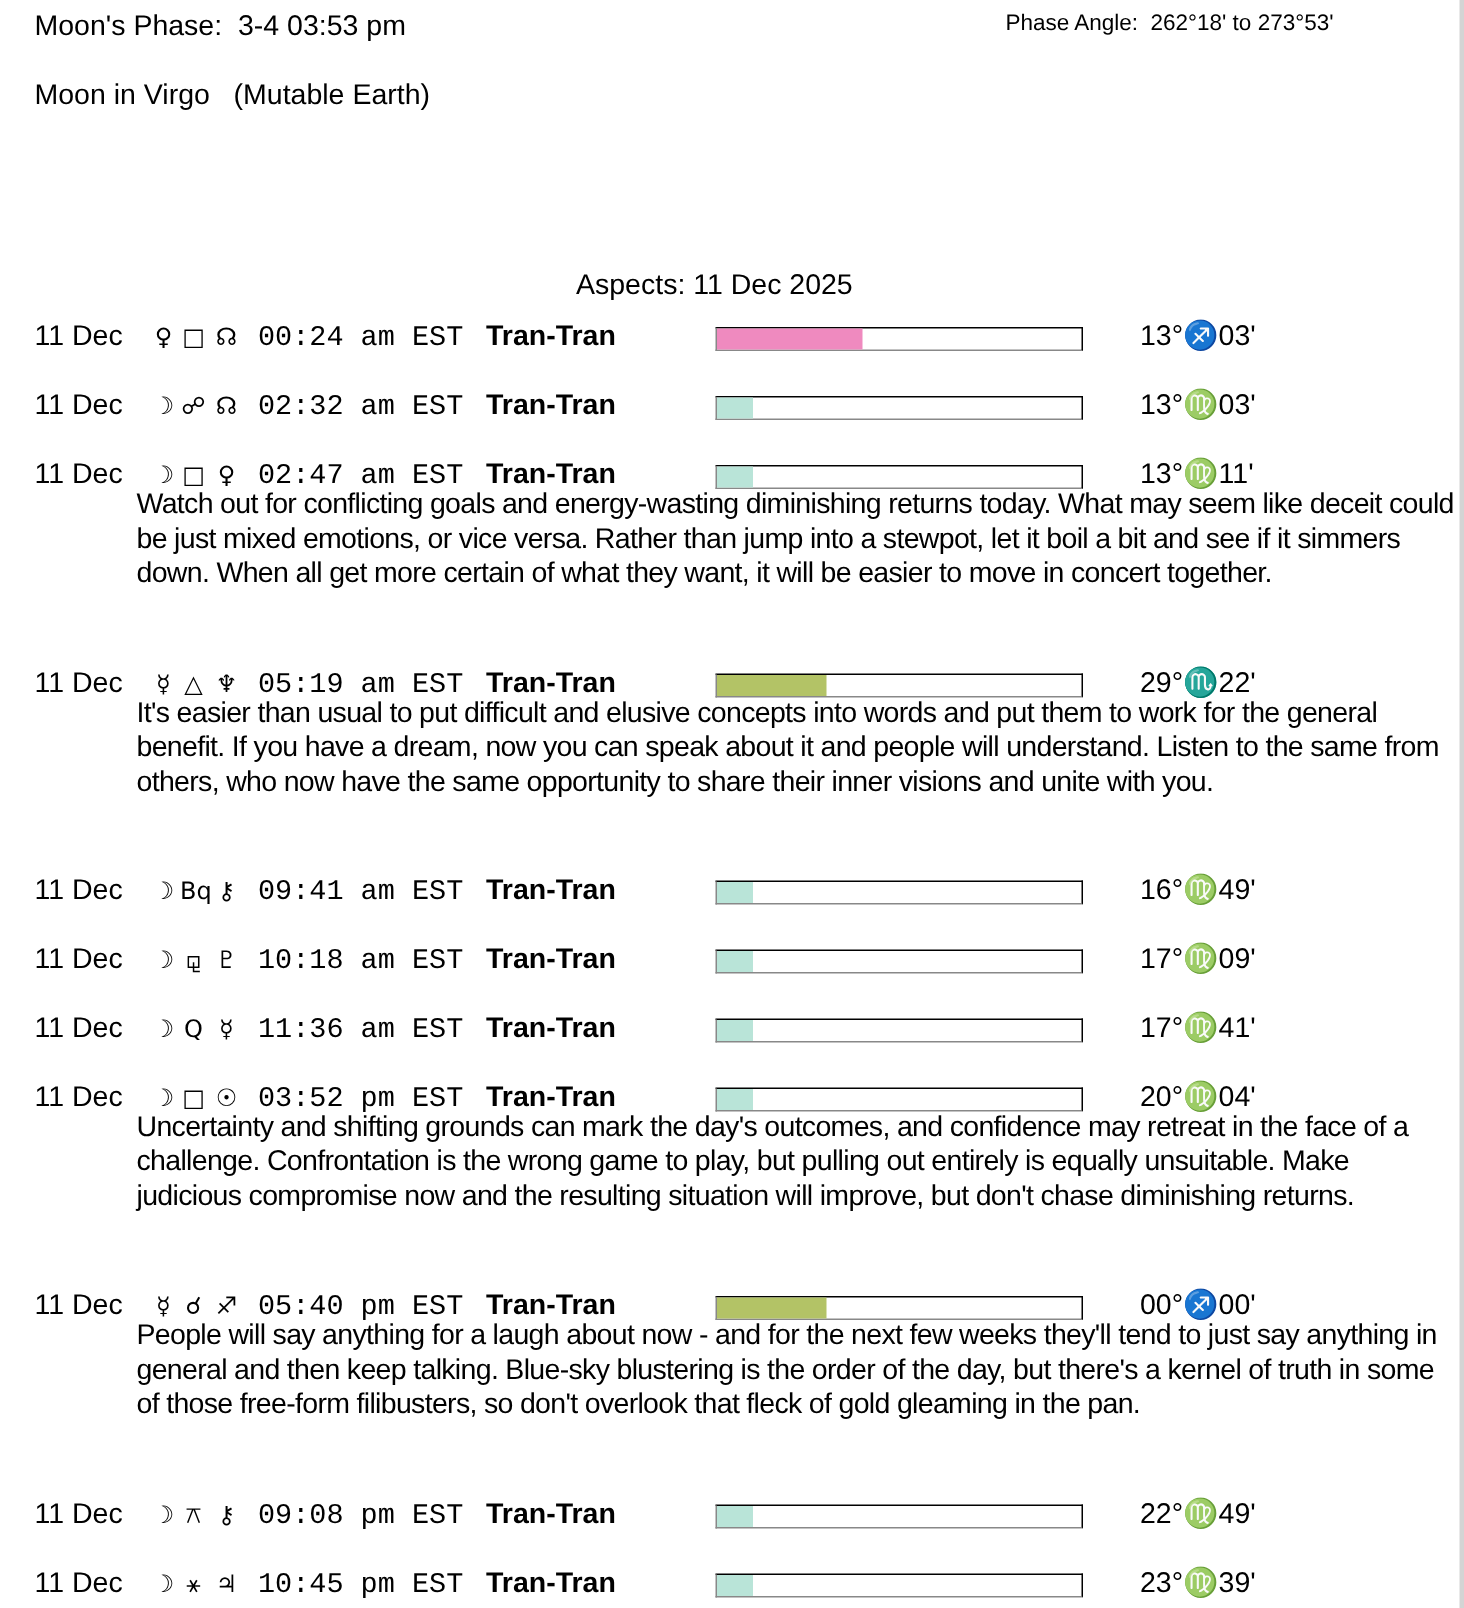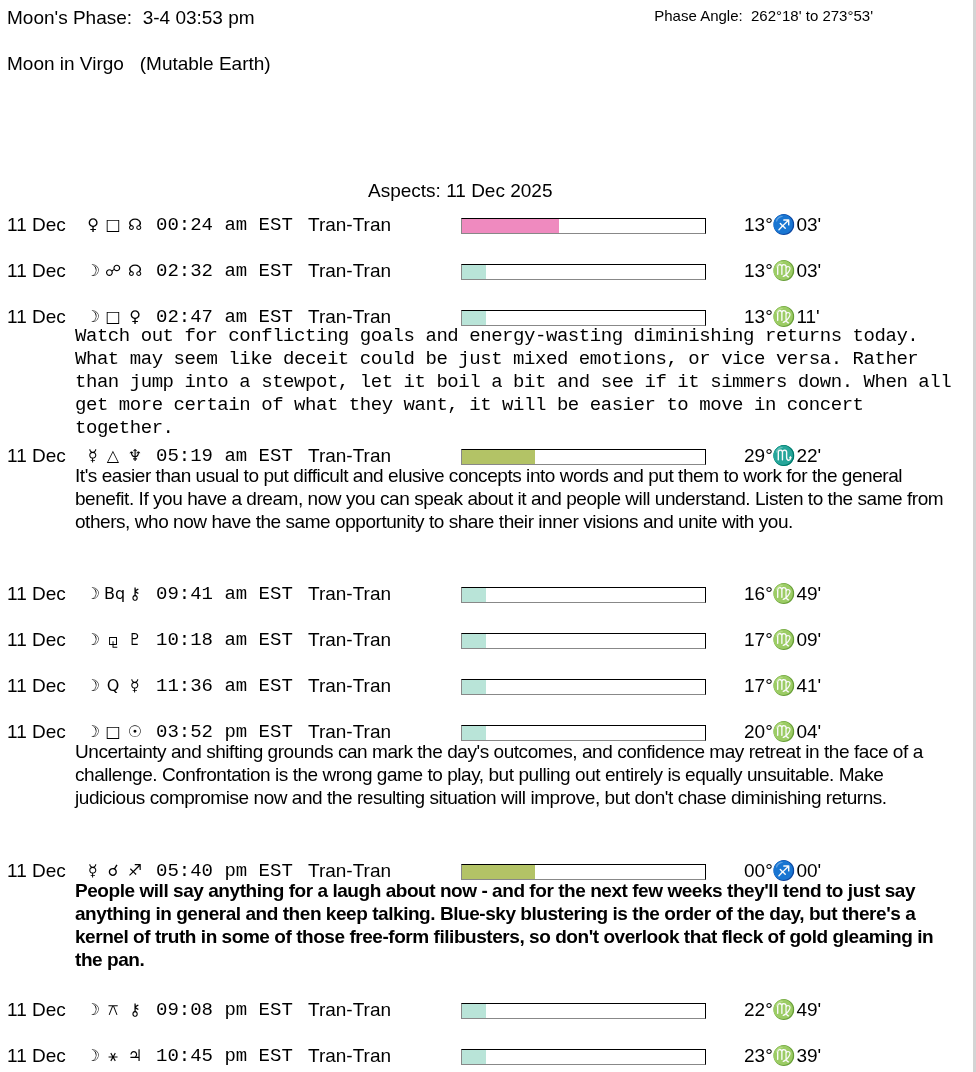--- a/index.html
+++ b/index.html
@@ -1,31 +1,31 @@
 <!DOCTYPE html>
 <html><head>
 <meta charset="utf-8">
 <style>
   html, body { margin: 0; padding: 0; background: #ffffff; }
   body {
     width: 976px; height: 1072px; overflow: hidden; position: relative;
     font-family: "Liberation Sans", sans-serif; color: #000; font-size: 19px;
   }
-  .page { position: absolute; left: 0; top: 0; width: 908px; height: 1072px; }
+  .page { position: absolute; left: 16px; top: 0; width: 908px; height: 1072px; }
   .vline { position: absolute; left: 973px; top: 0; width: 3px; height: 1072px; background: #d4d4d4; }
   .hdr { position: absolute; left: 7px; white-space: pre; font-size: 19px; line-height: 22px; }
   .phase-angle { position: absolute; right: 35px; top: 7px; font-size: 15px; white-space: pre; }
   .aspects-title { position: absolute; left: 368px; top: 180px; font-size: 19px; white-space: pre; }
   .row { position: absolute; left: 7px; height: 22px; font-size: 19px; line-height: 22px; white-space: pre; }
   .row .date { position: absolute; left: 0; }
   .row .p1 { position: absolute; left: 77px; width: 18px; text-align: center; font-size: 16px; font-family: "DejaVu Sans", sans-serif; }
   .row .asp { position: absolute; left: 97px; width: 18px; text-align: center; font-size: 16px; font-family: "DejaVu Sans", sans-serif; }
   .row .p2 { position: absolute; left: 119px; width: 18px; text-align: center; font-size: 16px; font-family: "DejaVu Sans", sans-serif; }
   .row .time { position: absolute; left: 149px; font-family: Liberation Mono, monospace; }
-  .row .kind { position: absolute; left: 301px; }
+  .row .kind { position: absolute; left: 301px; font-weight: bold; }
   .bar { position: absolute; left: 454px; top: 4px; width: 245px; height: 16px;
          border: 1px solid #000; border-left-color: #888; border-bottom-color: #888; background: #fff; box-sizing: border-box; }
   .bar .fill { position: absolute; left: 0; top: 0; bottom: 0; }
   .row .pos { position: absolute; left: 737px; }
   .desc { position: absolute; left: 75px; width: 880px; font-size: 19px; line-height: 23px; letter-spacing: -0.45px; }
   .partial { position: absolute; left: 75px; top: 1066px; width: 880px; height: 6px; overflow: hidden; }
   .partial span { display: block; margin-top: -12px; font-size: 19px; color: #555; }
 </style>
 </head>
 <body>
@@ -34,30 +34,30 @@
   <div class="hdr" style="top:7px">Moon's Phase:  3-4 03:53 pm</div>
   <div class="phase-angle">Phase Angle:  262°18' to 273°53'</div>
   <div class="hdr" style="top:53px">Moon in Virgo   (Mutable Earth)</div>
 
   <div class="aspects-title">Aspects: 11 Dec 2025</div>
 
   <div id="aspect-list">
       <div class="row" style="top: 214px;"><span class="date">11 Dec</span><span class="p1">♀</span><span class="asp">□</span><span class="p2">☊</span><span class="time">00:24 am EST</span><span class="kind">Tran-Tran</span><div class="bar"><div class="fill" style="width: 40%; background: rgb(239, 138, 191);"></div></div><span class="pos">13°♐03'</span></div>
       <div class="row" style="top: 260px;"><span class="date">11 Dec</span><span class="p1">☽</span><span class="asp">☍</span><span class="p2">☊</span><span class="time">02:32 am EST</span><span class="kind">Tran-Tran</span><div class="bar"><div class="fill" style="width: 10%; background: rgb(185, 228, 216);"></div></div><span class="pos">13°♍03'</span></div>
       <div class="row" style="top: 306px;"><span class="date">11 Dec</span><span class="p1">☽</span><span class="asp">□</span><span class="p2">♀</span><span class="time">02:47 am EST</span><span class="kind">Tran-Tran</span><div class="bar"><div class="fill" style="width: 10%; background: rgb(185, 228, 216);"></div></div><span class="pos">13°♍11'</span></div>
-      <div class="desc" style="top: 325px; font-family: Liberation Mono, monospace;">Watch out for conflicting goals and energy-wasting diminishing returns today. What may seem like deceit could be just mixed emotions, or vice versa. Rather than jump into a stewpot, let it boil a bit and see if it simmers down. When all get more certain of what they want, it will be easier to move in concert together.</div>
+      <div class="desc" style="top: 325px;">Watch out for conflicting goals and energy-wasting diminishing returns today. What may seem like deceit could be just mixed emotions, or vice versa. Rather than jump into a stewpot, let it boil a bit and see if it simmers down. When all get more certain of what they want, it will be easier to move in concert together.</div>
       <div class="row" style="top: 445px;"><span class="date">11 Dec</span><span class="p1">☿</span><span class="asp">△</span><span class="p2">♆</span><span class="time">05:19 am EST</span><span class="kind">Tran-Tran</span><div class="bar"><div class="fill" style="width: 30%; background: rgb(179, 195, 102);"></div></div><span class="pos">29°♏22'</span></div>
       <div class="desc" style="top: 464px;">It's easier than usual to put difficult and elusive concepts into words and put them to work for the general benefit. If you have a dream, now you can speak about it and people will understand. Listen to the same from others, who now have the same opportunity to share their inner visions and unite with you.</div>
       <div class="row" style="top: 583px;"><span class="date">11 Dec</span><span class="p1">☽</span><span class="asp">Bq</span><span class="p2">⚷</span><span class="time">09:41 am EST</span><span class="kind">Tran-Tran</span><div class="bar"><div class="fill" style="width: 10%; background: rgb(185, 228, 216);"></div></div><span class="pos">16°♍49'</span></div>
       <div class="row" style="top: 629px;"><span class="date">11 Dec</span><span class="p1">☽</span><span class="asp">⚼</span><span class="p2">♇</span><span class="time">10:18 am EST</span><span class="kind">Tran-Tran</span><div class="bar"><div class="fill" style="width: 10%; background: rgb(185, 228, 216);"></div></div><span class="pos">17°♍09'</span></div>
       <div class="row" style="top: 675px;"><span class="date">11 Dec</span><span class="p1">☽</span><span class="asp">Q</span><span class="p2">☿</span><span class="time">11:36 am EST</span><span class="kind">Tran-Tran</span><div class="bar"><div class="fill" style="width: 10%; background: rgb(185, 228, 216);"></div></div><span class="pos">17°♍41'</span></div>
       <div class="row" style="top: 721px;"><span class="date">11 Dec</span><span class="p1">☽</span><span class="asp">□</span><span class="p2">☉</span><span class="time">03:52 pm EST</span><span class="kind">Tran-Tran</span><div class="bar"><div class="fill" style="width: 10%; background: rgb(185, 228, 216);"></div></div><span class="pos">20°♍04'</span></div>
       <div class="desc" style="top: 740px;">Uncertainty and shifting grounds can mark the day's outcomes, and confidence may retreat in the face of a challenge. Confrontation is the wrong game to play, but pulling out entirely is equally unsuitable. Make judicious compromise now and the resulting situation will improve, but don't chase diminishing returns.</div>
       <div class="row" style="top: 860px;"><span class="date">11 Dec</span><span class="p1">☿</span><span class="asp">☌</span><span class="p2">♐</span><span class="time">05:40 pm EST</span><span class="kind">Tran-Tran</span><div class="bar"><div class="fill" style="width: 30%; background: rgb(179, 195, 102);"></div></div><span class="pos">00°♐00'</span></div>
-      <div class="desc" style="top: 879px; font-weight: bold;">People will say anything for a laugh about now - and for the next few weeks they'll tend to just say anything in general and then keep talking. Blue-sky blustering is the order of the day, but there's a kernel of truth in some of those free-form filibusters, so don't overlook that fleck of gold gleaming in the pan.</div>
+      <div class="desc" style="top: 879px;">People will say anything for a laugh about now - and for the next few weeks they'll tend to just say anything in general and then keep talking. Blue-sky blustering is the order of the day, but there's a kernel of truth in some of those free-form filibusters, so don't overlook that fleck of gold gleaming in the pan.</div>
       <div class="row" style="top: 999px;"><span class="date">11 Dec</span><span class="p1">☽</span><span class="asp">⚻</span><span class="p2">⚷</span><span class="time">09:08 pm EST</span><span class="kind">Tran-Tran</span><div class="bar"><div class="fill" style="width: 10%; background: rgb(185, 228, 216);"></div></div><span class="pos">22°♍49'</span></div>
       <div class="row" style="top: 1045px;"><span class="date">11 Dec</span><span class="p1">☽</span><span class="asp">⚹</span><span class="p2">♃</span><span class="time">10:45 pm EST</span><span class="kind">Tran-Tran</span><div class="bar"><div class="fill" style="width: 10%; background: rgb(185, 228, 216);"></div></div><span class="pos">23°♍39'</span></div>
     </div>
 
   <div class="partial">
       <span>&nbsp;</span>
     </div>
 </div>
 <div class="vline"></div>
 

